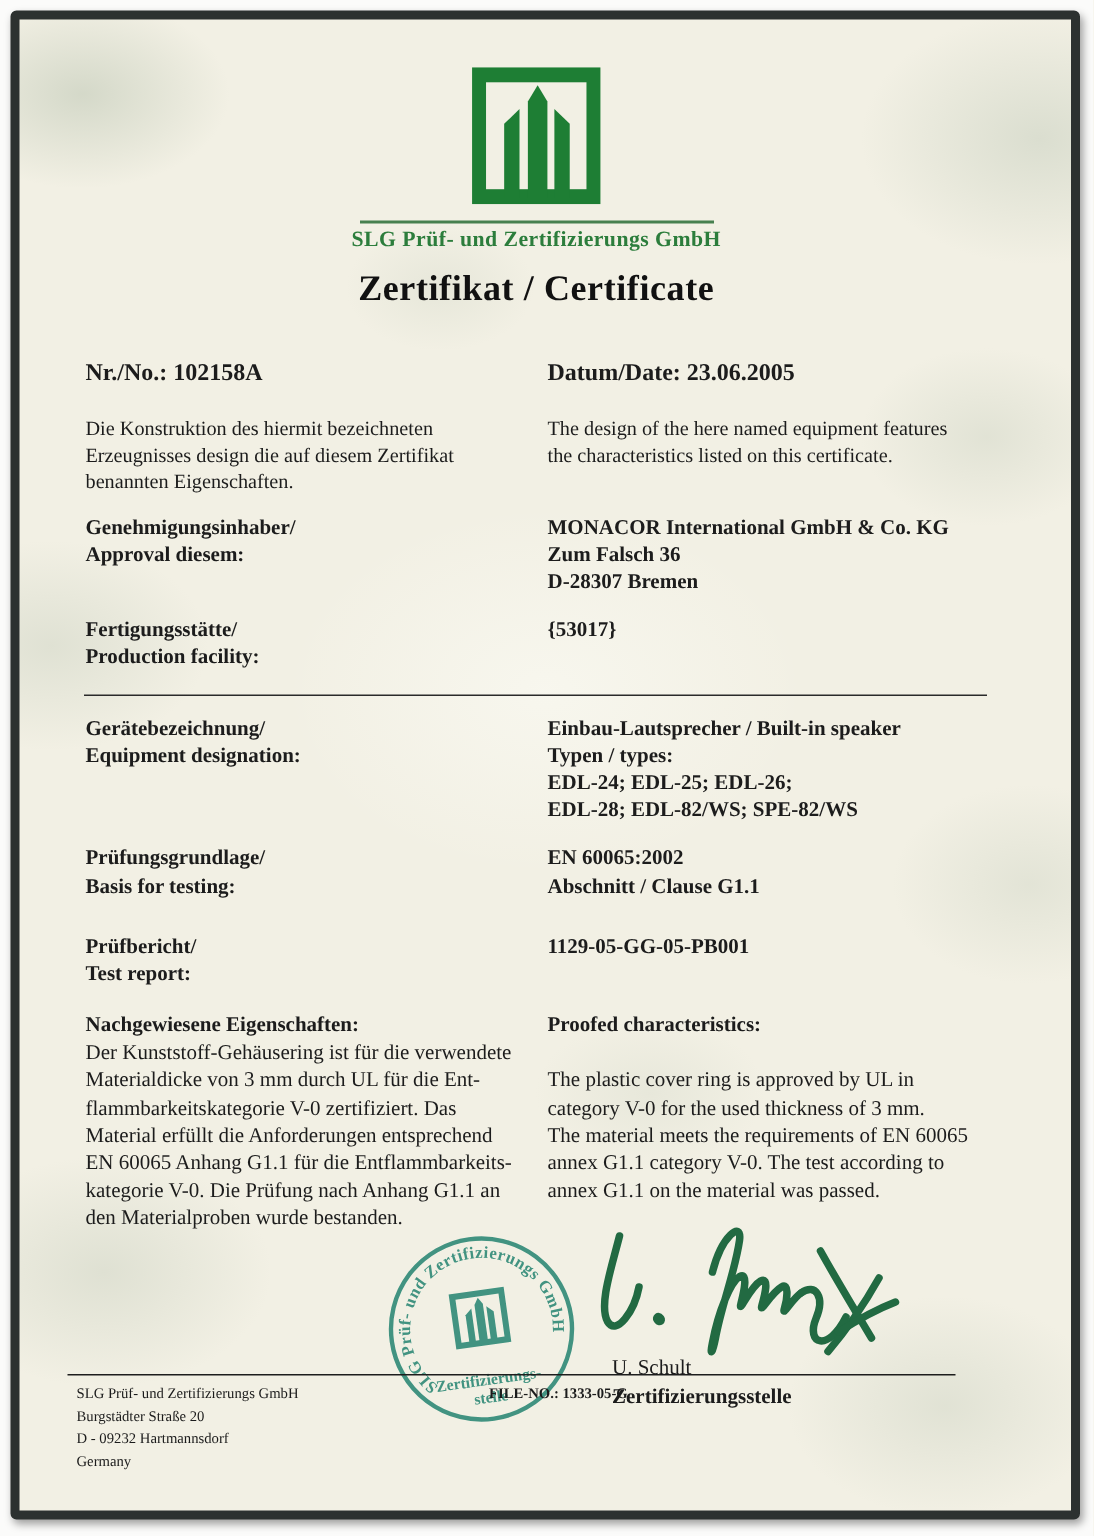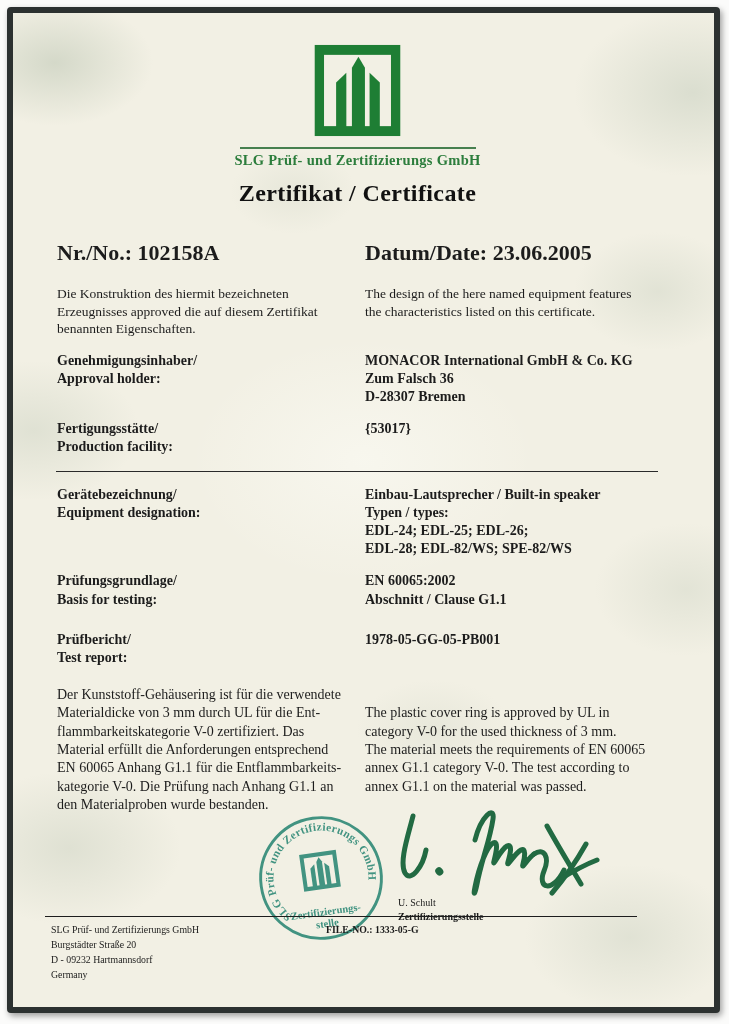--- a/index.html
+++ b/index.html
@@ -32,32 +32,32 @@
   .hdr{text-align:center;}
   .logo-wrap{margin-top:28px;line-height:0;}
   .logo-svg{width:93px;height:99px;color:#1e7e34;}
   .green-rule{height:2px;width:236px;margin:7px auto 3px auto;background:#47804f;}
   .company{color:#2c7d3c;font-weight:bold;font-size:14.5px;letter-spacing:.3px;}
   .doc-title{font-size:24px;font-weight:bold;letter-spacing:.4px;margin-top:11px;color:#111;}
   .row{display:flex;align-items:flex-start;}
   .row .l{width:308px;flex:none;}
   .row .r{flex:1;min-width:0;}
   .ml{white-space:pre-line;}
-  .meta-row{margin-top:33px;font-weight:bold;font-size:22px;}
+  .meta-row{margin-top:33px;font-weight:bold;font-size:16px;}
   .intro-row{margin-top:19px;font-size:13.5px;line-height:1.3;}
   .field{margin-top:14px;font-size:14px;line-height:1.3;}
   .field .l,.field .r{font-weight:bold;}
   .sep{border:none;border-top:1.6px solid #2a2a2a;margin:14px 0 0 -1px;}
   .char-head{margin-top:17px;font-weight:bold;font-size:14px;}
   .char-body{margin-top:2px;font-size:14px;line-height:1.31;align-items:center;}
   .sig-area{position:relative;height:138px;margin-top:2px;}
   .stamp-svg{position:absolute;left:200px;top:-2px;width:128px;height:128px;transform:rotate(-8deg);opacity:.9;}
   .stamp-text{fill:#2f8a77;font-family:"Liberation Serif",serif;font-weight:bold;}
   .sig-svg{position:absolute;left:330px;top:-14px;width:238px;height:106px;opacity:.95;}
-  .signer{position:absolute;left:341px;top:80px;font-size:10px;line-height:1.35;}
+  .signer{position:absolute;left:351px;top:80px;font-size:14px;line-height:1.35;}
   .signer .role{font-weight:bold;}
   .footer{
     position:absolute;left:32px;right:77px;top:903px;
     border-top:1.6px solid #1d1d1d;padding-top:6px;
     display:flex;font-size:9.8px;line-height:1.52;color:#1b1b1b;
   }
   .f-address{width:262px;padding-left:6px;}
   .f-file{flex:1;padding-left:13px;font-weight:bold;}
   .f-contact{width:142px;}
   svg text{font-family:"Liberation Serif",serif;}
@@ -88,29 +88,29 @@
       <div class="doc-title">Zertifikat / Certificate</div>
     </div>
 
     <div class="row meta-row">
       <div class="l">Nr./No.: 102158A</div>
       <div class="r">Datum/Date: 23.06.2005</div>
     </div>
 
     <div class="row intro-row">
       <div class="l ml">Die Konstruktion des hiermit bezeichneten
-Erzeugnisses approved die auf diesem Zertifikat
+Erzeugnisses design die auf diesem Zertifikat
 benannten Eigenschaften.</div>
       <div class="r ml">The design of the here named equipment features
 the characteristics listed on this certificate.</div>
     </div>
 
     <div class="row field">
       <div class="l ml">Genehmigungsinhaber/
-Approval holder:</div>
+Approval diesem:</div>
       <div class="r ml">MONACOR International GmbH &amp; Co. KG
 Zum Falsch 36
 D-28307 Bremen</div>
     </div>
 
     <div class="row field">
       <div class="l ml">Fertigungsstätte/
 Production facility:</div>
       <div class="r ml">{53017}</div>
     </div>
@@ -129,24 +129,26 @@
     <div class="row field">
       <div class="l ml">Prüfungsgrundlage/
 Basis for testing:</div>
       <div class="r ml">EN 60065:2002
 Abschnitt / Clause G1.1</div>
     </div>
 
     <div class="row field" style="margin-top:22px;">
       <div class="l ml">Prüfbericht/
 Test report:</div>
-      <div class="r ml">1978-05-GG-05-PB001</div>
+      <div class="r ml">1129-05-GG-05-PB001</div>
     </div>
 
     <div class="row char-head">
+      <div class="l">Nachgewiesene Eigenschaften:</div>
+      <div class="r">Proofed characteristics:</div>
     </div>
 
     <div class="row char-body">
       <div class="l ml">Der Kunststoff-Gehäusering ist für die verwendete
 Materialdicke von 3 mm durch UL für die Ent-
 flammbarkeitskategorie V-0 zertifiziert. Das
 Material erfüllt die Anforderungen entsprechend
 EN 60065 Anhang G1.1 für die Entflammbarkeits-
 kategorie V-0. Die Prüfung nach Anhang G1.1 an
 den Materialproben wurde bestanden.</div>

